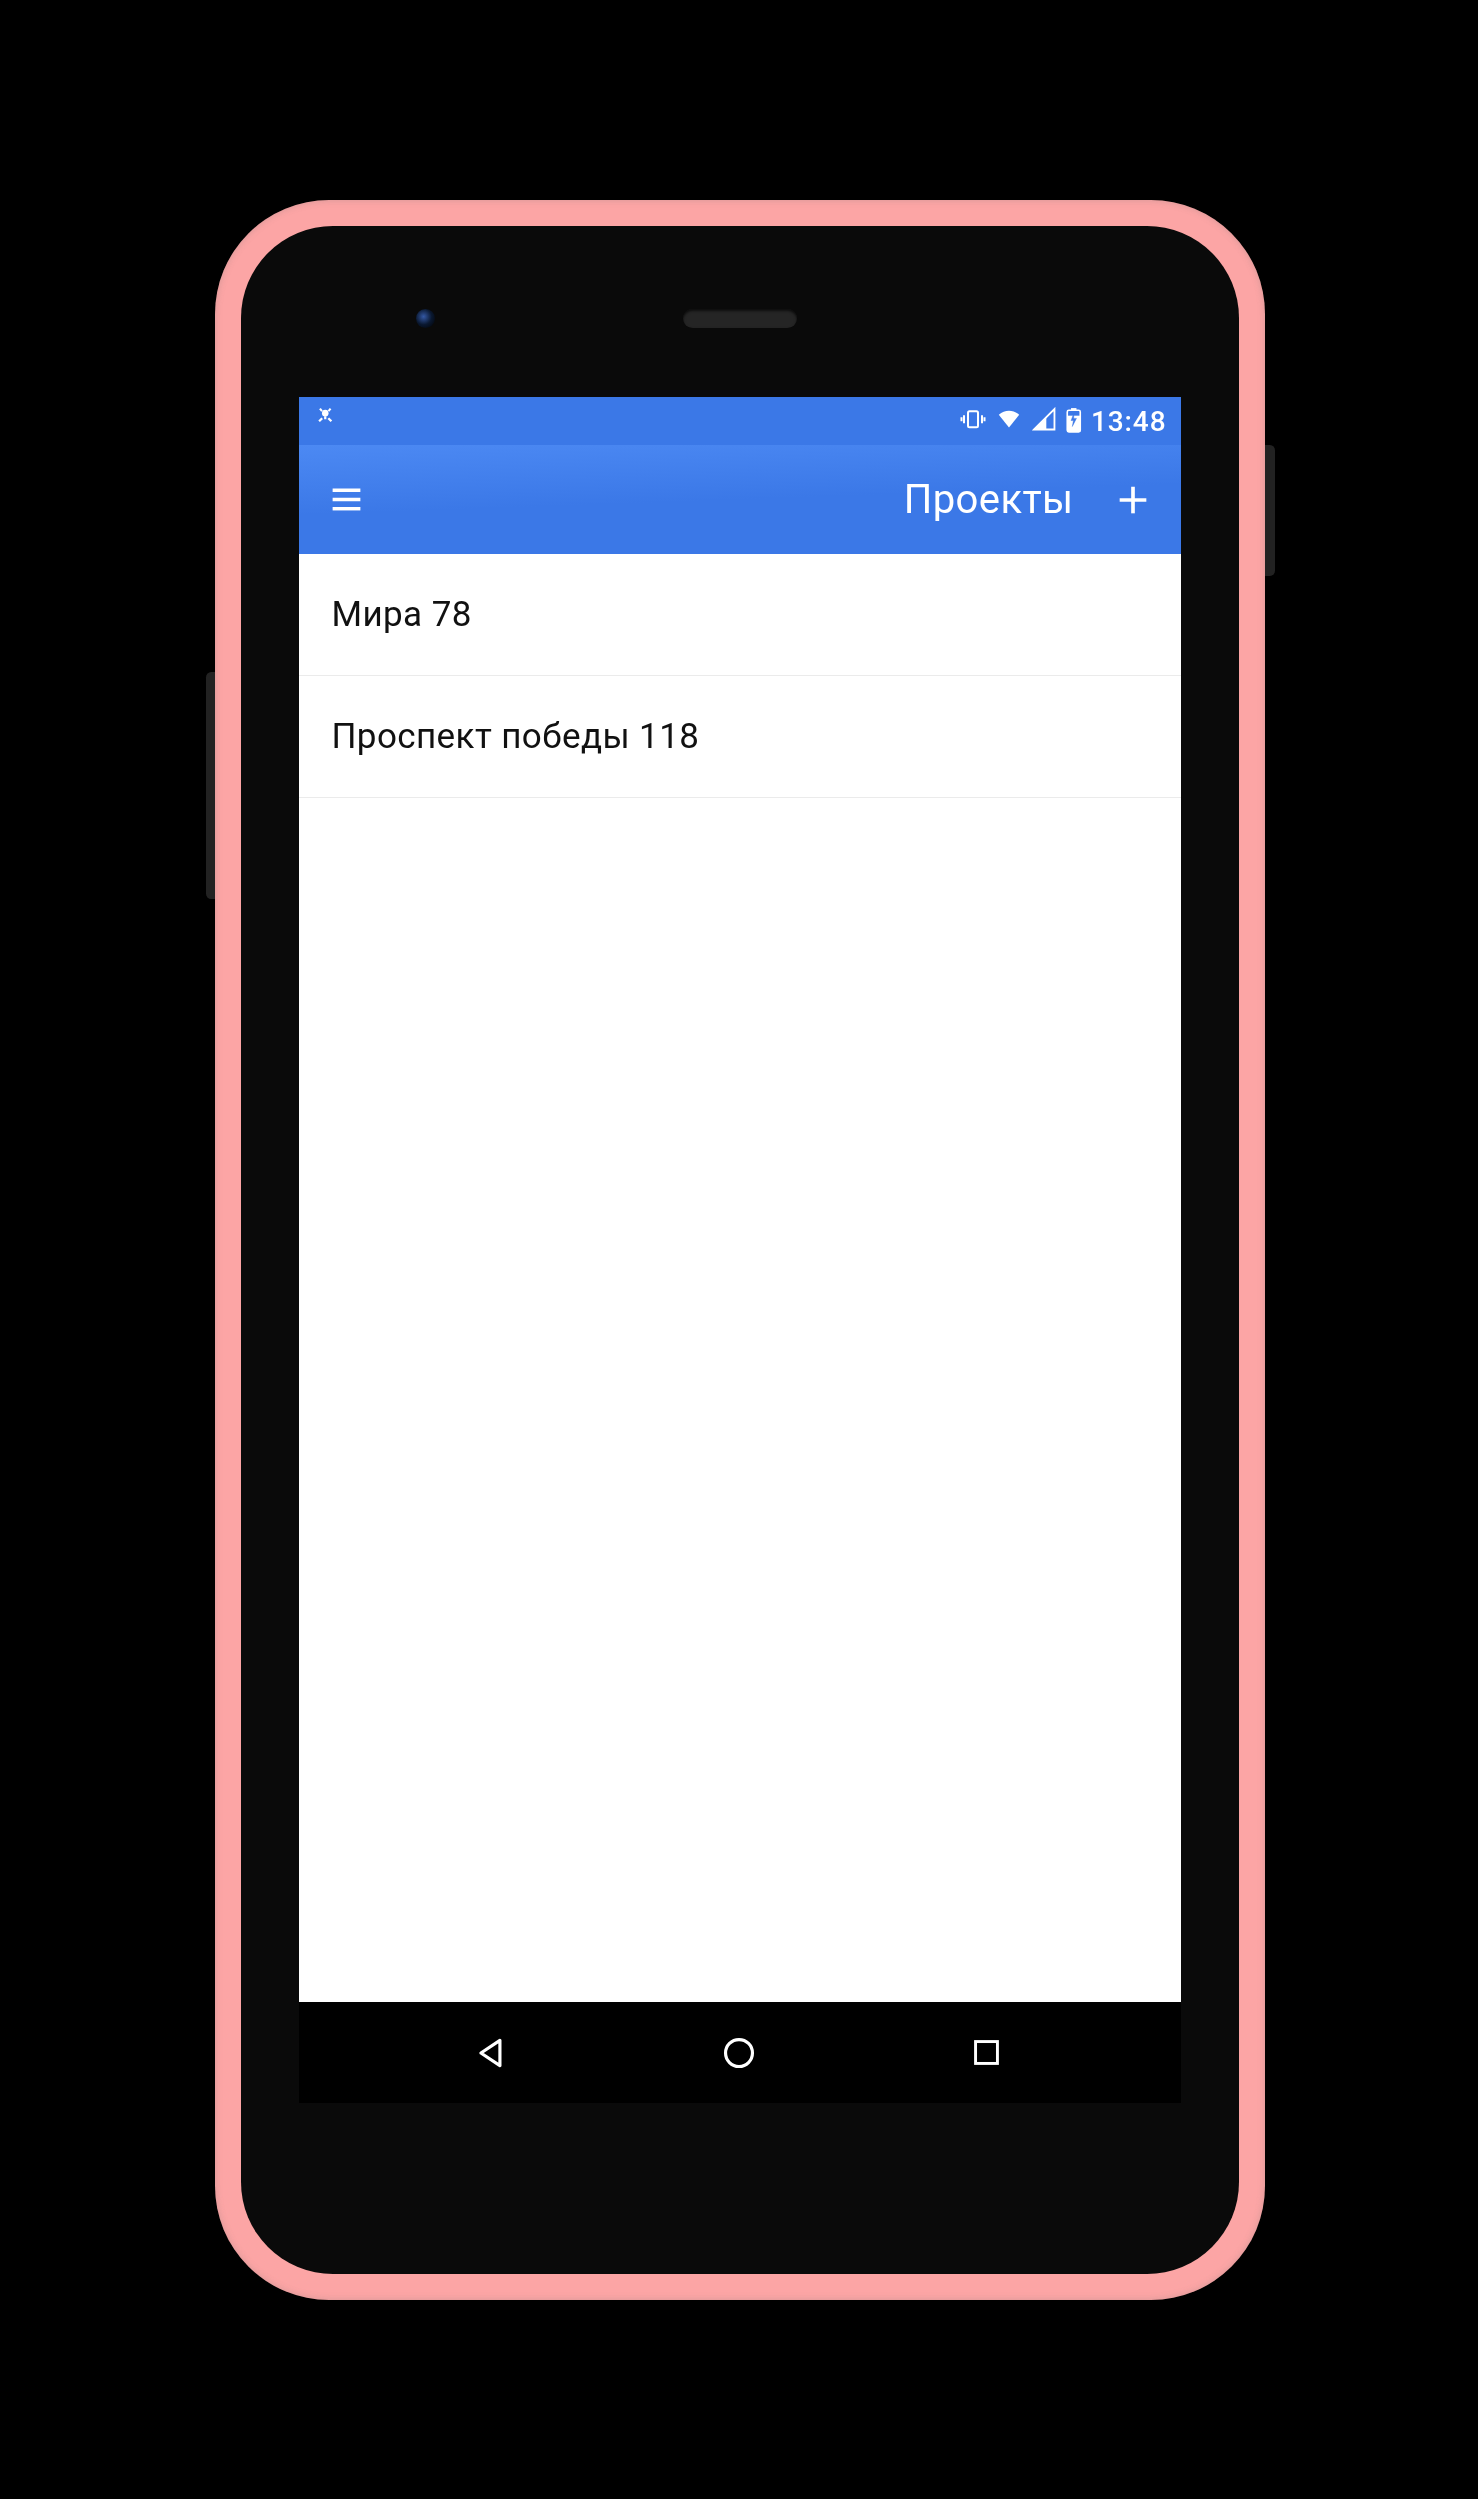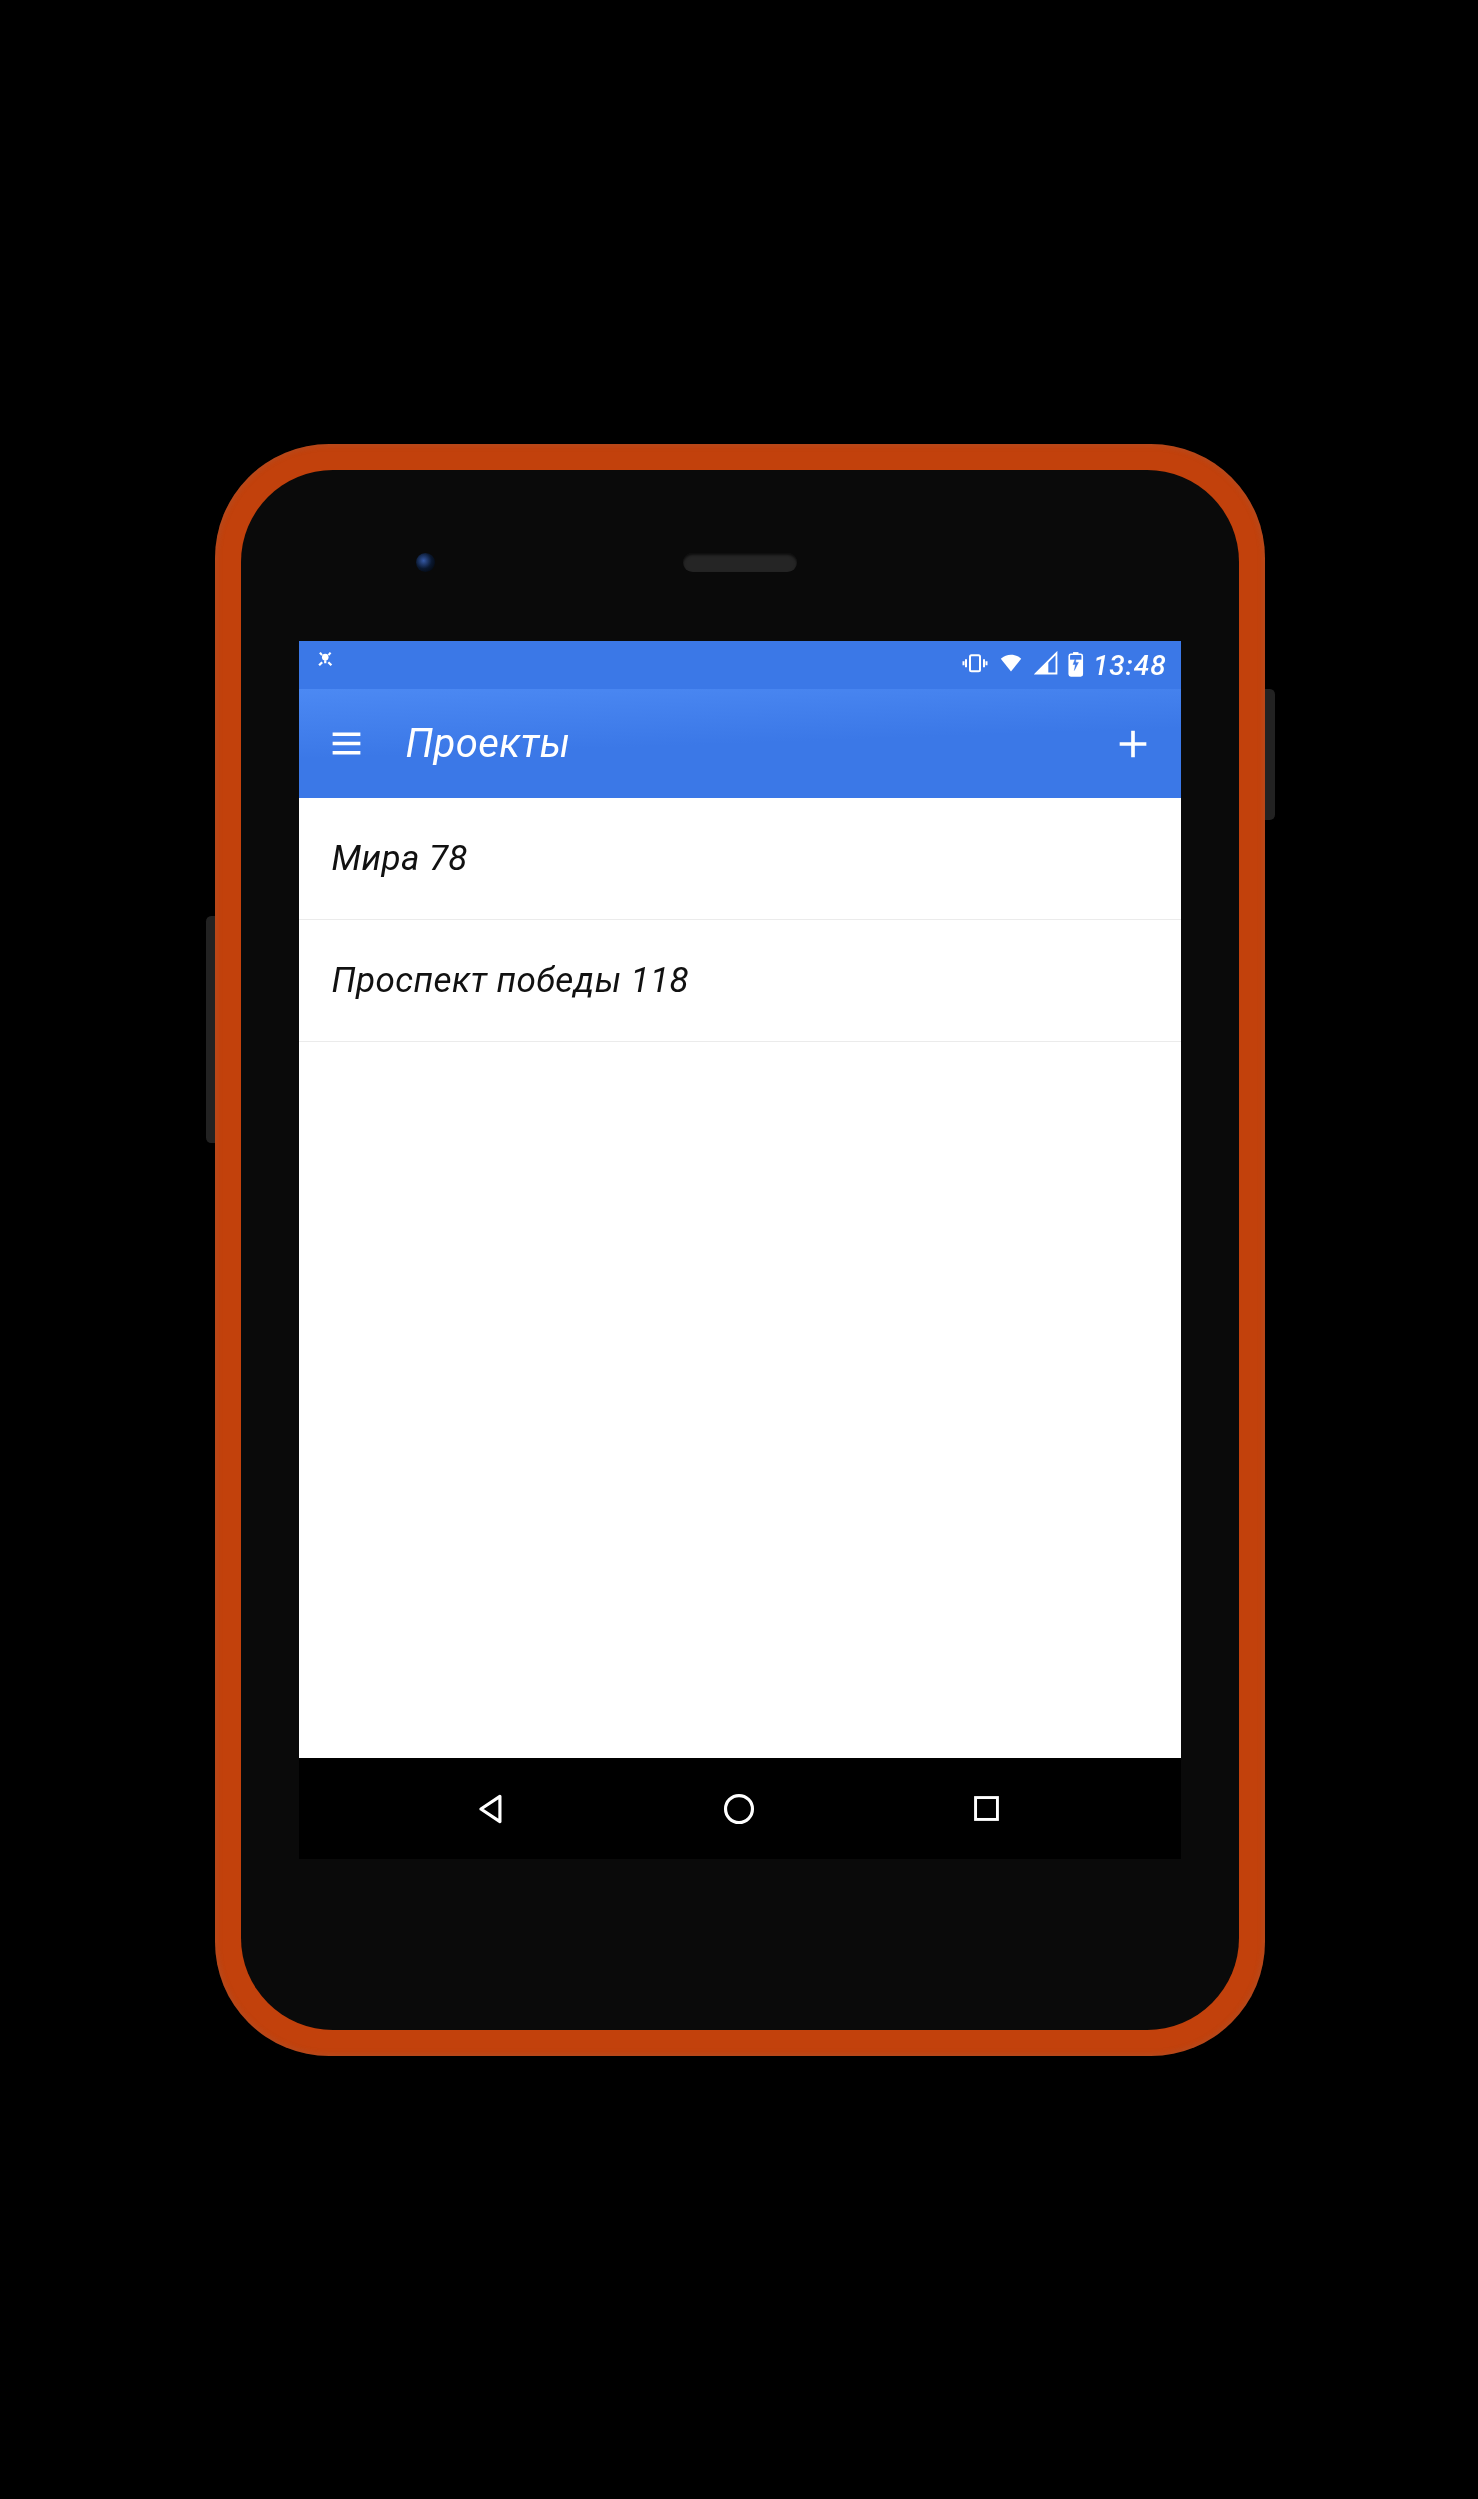--- a/index.html
+++ b/index.html
@@ -9,27 +9,26 @@
       width: 1479px;
       height: 2500px;
       font-family: Roboto, "Helvetica Neue", Arial, sans-serif;
       display: flex;
       align-items: center;
       justify-content: center;
     }
 
     .phone-frame {
       width: 1050px;
-      height: 1612px;
-      background: #c2410c;
+      height: 2100px;
+      background: #fca5a5;
       border-radius: 114px;
       padding: 26px;
       position: relative;
       box-shadow: 0 0 35px rgba(0,0,0,0.8), inset 0 0 7px rgba(120,120,120,0.3);
-      font-style: italic;
     }
 
     .phone-inner {
       width: 100%;
       height: 100%;
       background: #0a0a0a;
       border-radius: 92px;
       position: relative;
       overflow: hidden;
     }
@@ -109,20 +108,21 @@
     }
 
     .app-bar {
       height: 109px;
       background: linear-gradient(178deg, #4c89f3 0%, #3b78e7 50%, #3b78e7 100%);
       display: flex;
       align-items: center;
       padding: 0 26px;
       gap: 37px;
       color: #ffffff;
+      text-align: right;
     }
 
     .app-title {
       font-size: 40px;
       font-weight: 400;
       flex: 1;
       letter-spacing: 0.4px;
     }
 
     .hamburger-icon, .plus-icon {

